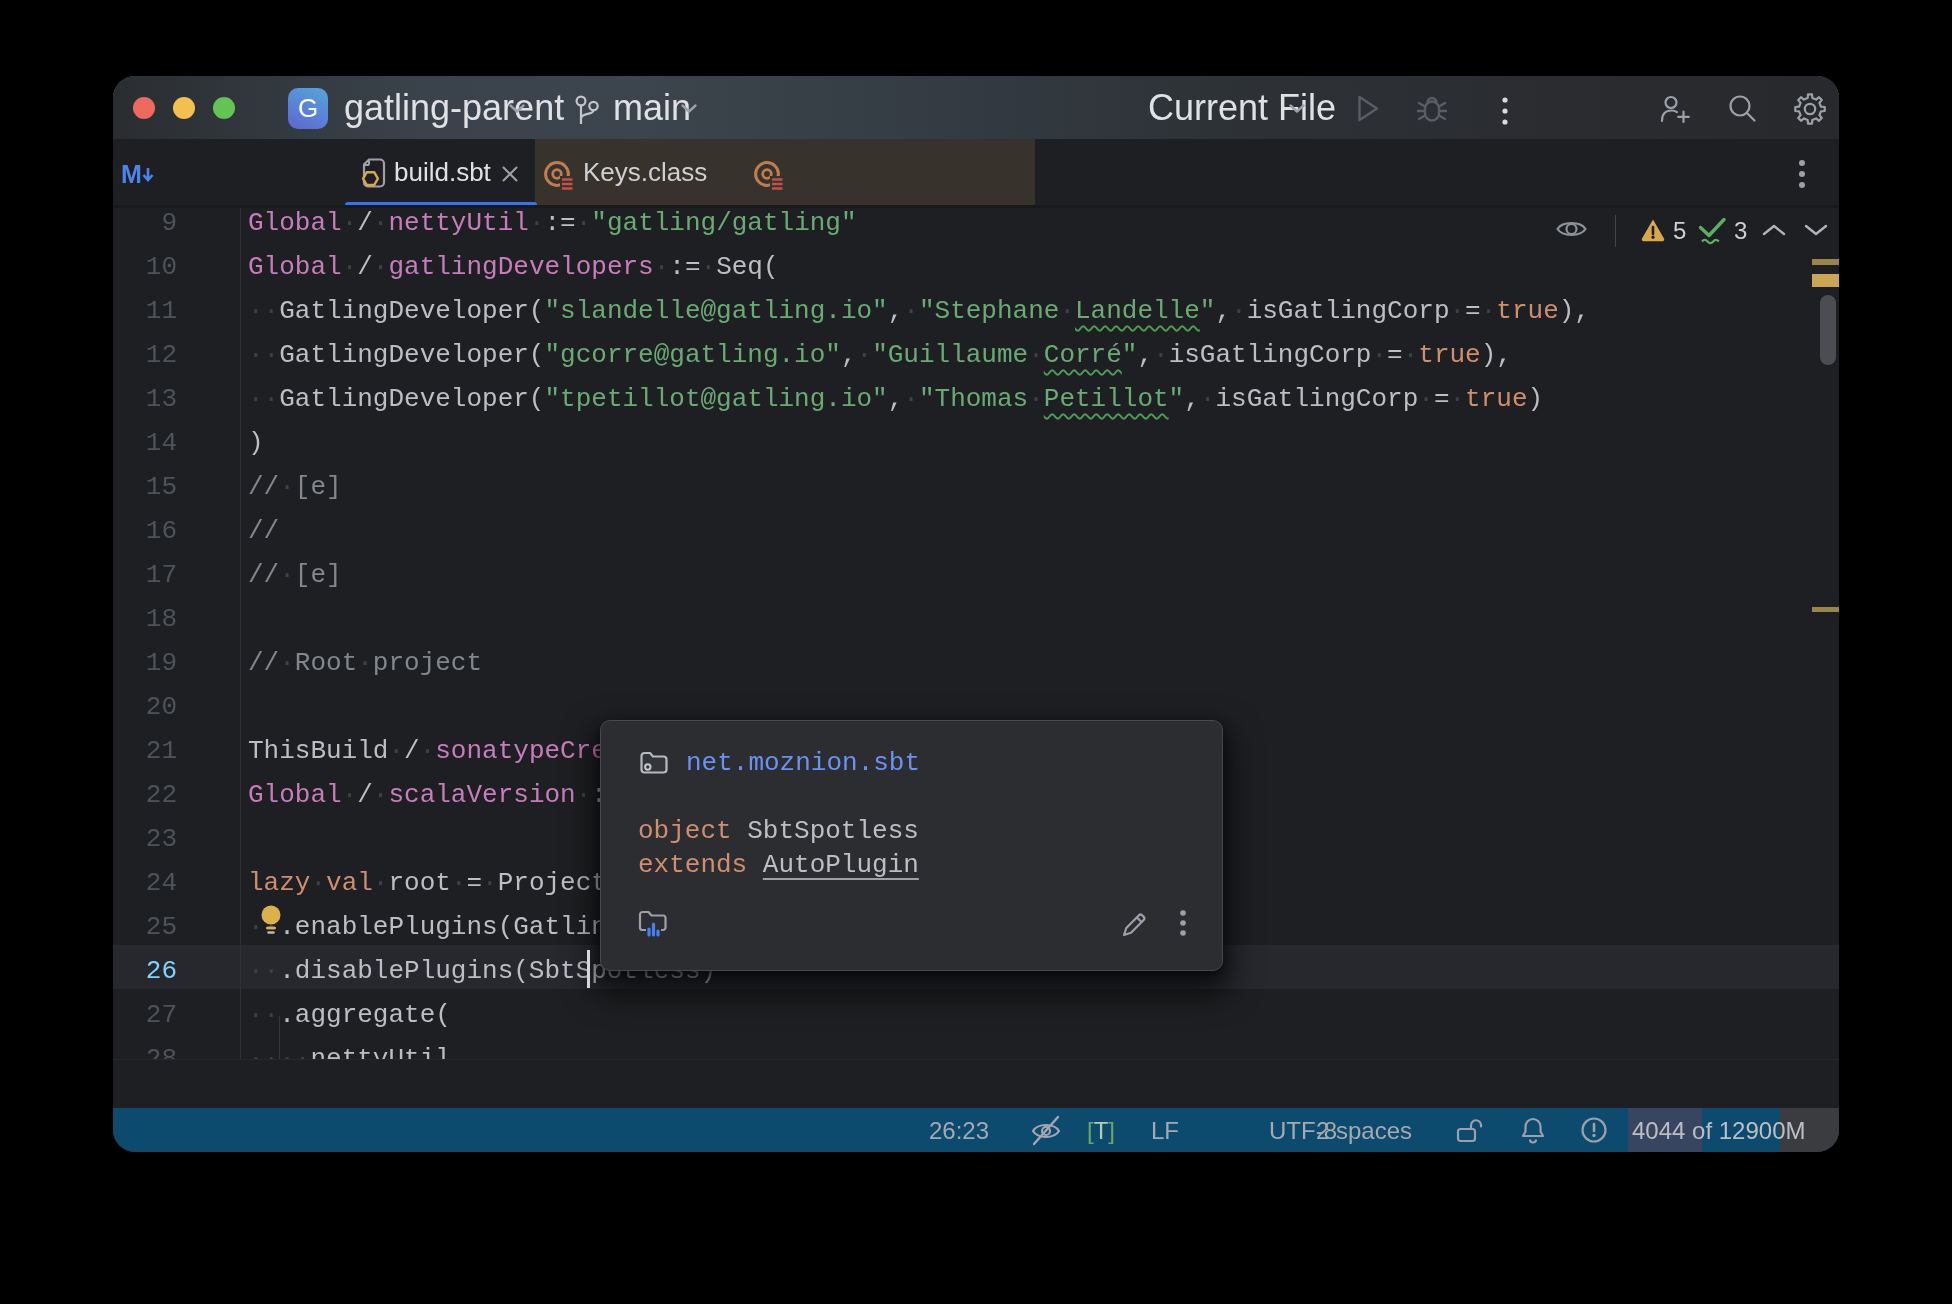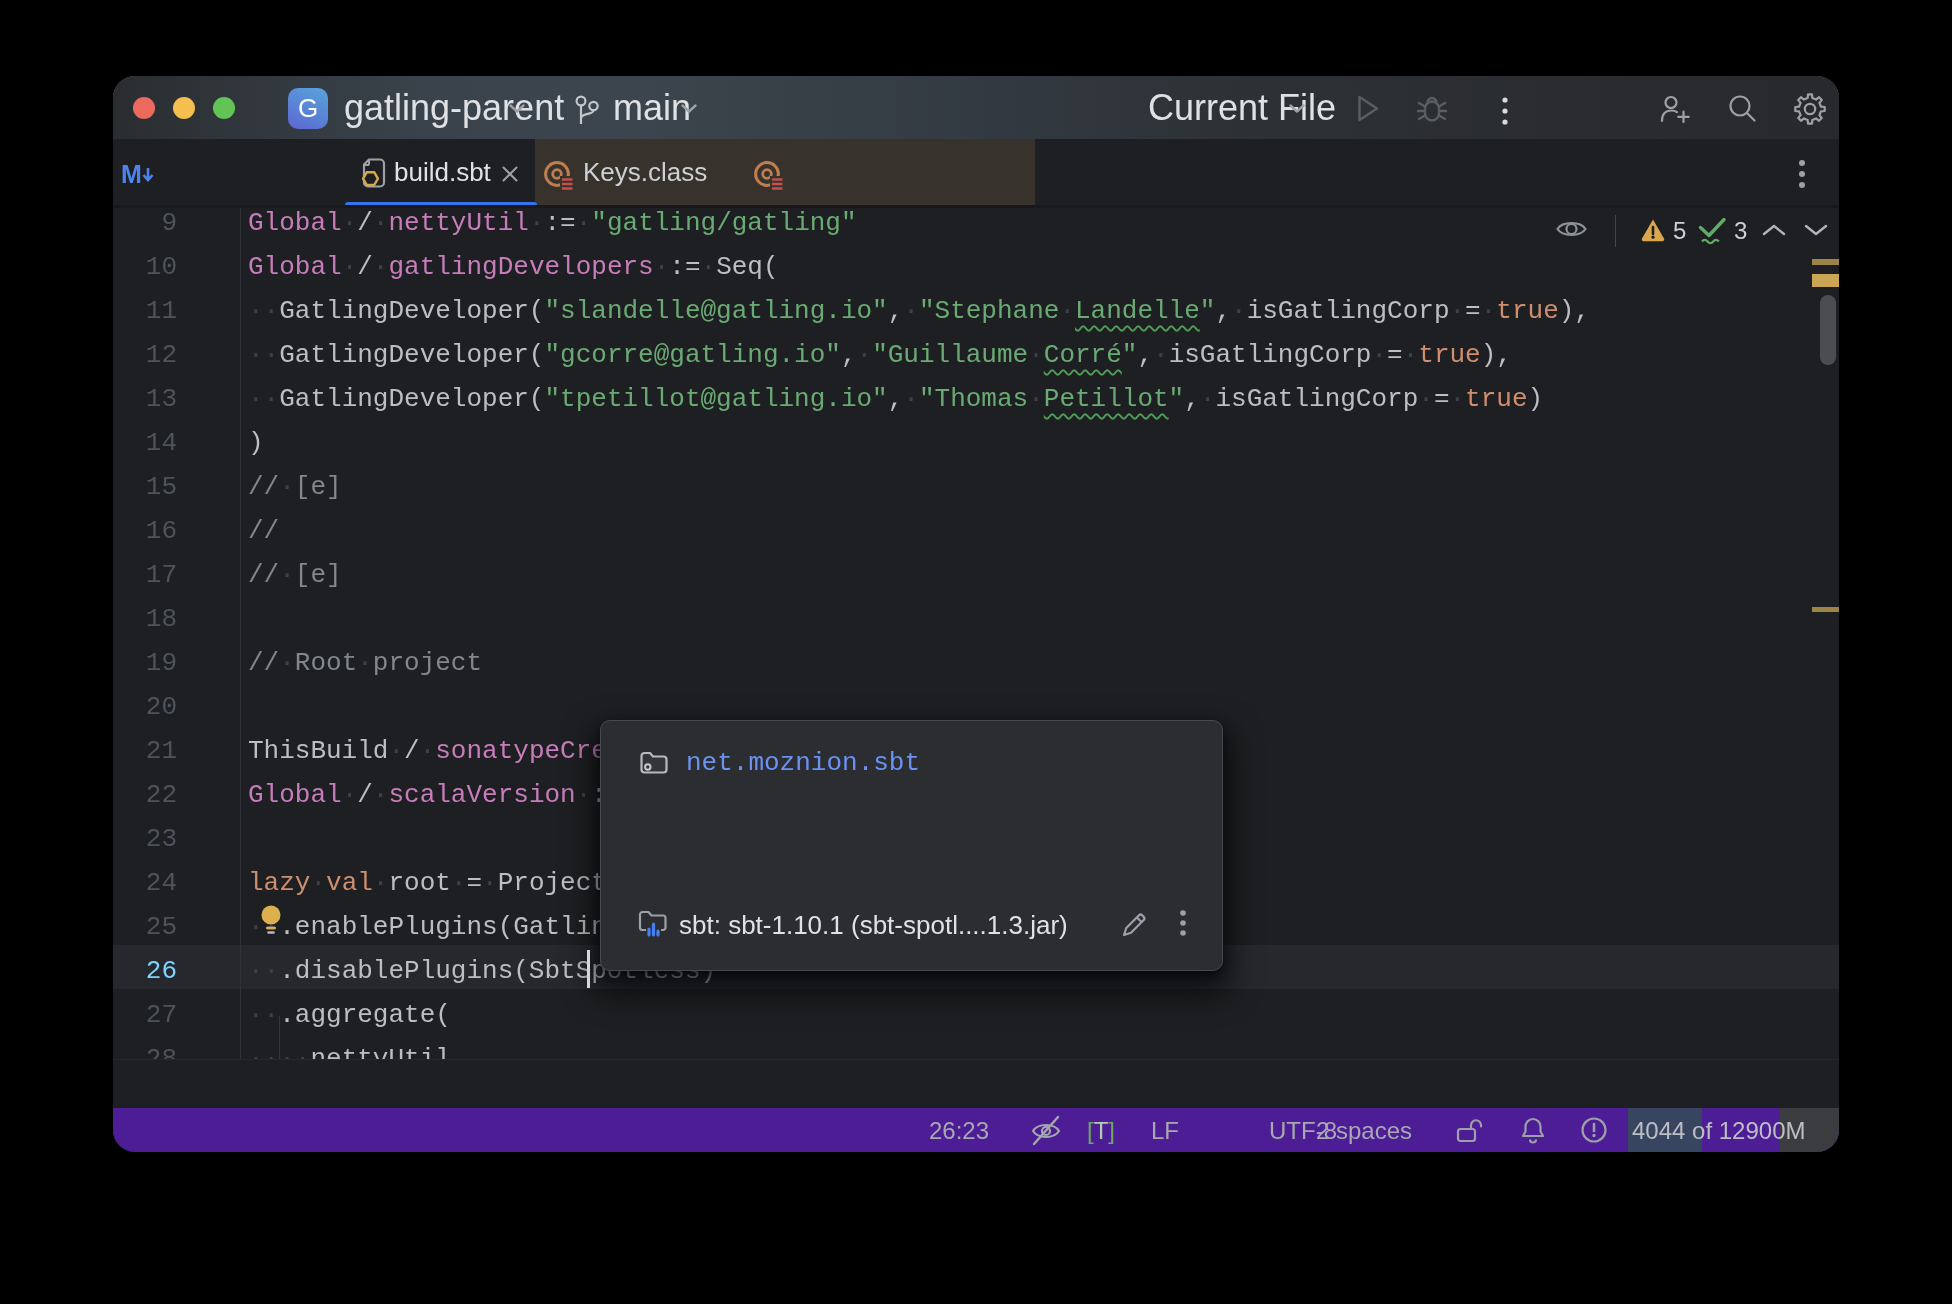--- a/index.html
+++ b/index.html
@@ -22,21 +22,21 @@
 #gut .cur{color:#7dd3fc}
 #code{left:135px;top:125px;color:#BCBEC4}
 b{font-weight:normal;color:#3D4046}
 .pk{color:#C77DBB;}
 .gr{color:#6AAB73}
 .or{color:#CF8E6D}
 .cm{color:#82868D}
 .wv{text-decoration:underline wavy #4F9E58 2px;text-underline-offset:7px}
 #caret{position:absolute;left:474px;top:874px;width:3px;height:38px;background:#D4D7DC;z-index:9}
 #botline{position:absolute;left:0;top:983px;width:1726px;height:1px;background:#27282c}
-#status{position:absolute;left:0;top:1032px;width:1726px;height:44px;background:#4c1d95}
+#status{position:absolute;left:0;top:1032px;width:1726px;height:44px;background:#0c4a6e}
 #status .txt{position:absolute;top:1px;height:42px;line-height:43px;font-size:24px;color:#A6A9B0}
 #popup{position:absolute;left:487px;top:644px;width:623px;height:251px;background:#2B2D30;border:1px solid #47494E;border-radius:10px;box-shadow:0 16px 30px 8px rgba(0,0,0,.6),0 4px 10px rgba(0,0,0,.5)}
 #popup pre{font-size:26px;line-height:34px}
 .iwtxt{position:absolute;font-size:24px;color:#CED0D6}
 </style></head>
 <body>
 <div id="win">
     <div id="title">
       <div class="tl" style="left:20px;background:#EC6A5E"></div>
       <div class="tl" style="left:60px;background:#F4BF4F"></div>
@@ -229,26 +229,27 @@
       <div style="position:absolute;left:1515px;top:0;width:74px;height:44px;background:#384560"></div>
       <div style="position:absolute;left:1667px;top:0;width:59px;height:44px;background:#3A3C3F"></div>
       <span class="txt" style="left:1519px;color:#BCBEC4">4044 of 12900M</span>
     </div>
     <div id="popup">
       <svg style="position:absolute;left:38px;top:27px" width="30" height="28" viewBox="0 0 30 28" fill="none">
         <path d="M2.5 8a3 3 0 013-3h5.5l3 3.5h10.5a3 3 0 013 3v10a3 3 0 01-3 3H5.5a3 3 0 01-3-3z" fill="#33353A" stroke="#B6B9BE" stroke-width="2.2" stroke-linejoin="round"></path>
         <circle cx="8.8" cy="19" r="2.7" stroke="#C6C9CE" stroke-width="2"></circle>
       </svg>
       <pre style="left:85px;top:25px;line-height:34px;color:#6B92F2">net.moznion.sbt</pre>
+      <pre style="left:37px;top:93px;color:#BCBEC4"><span class="or">object</span> SbtSpotless
+<span class="or">extends</span> <span style="text-decoration:underline solid #9DA0A8 2px;text-underline-offset:6px">AutoPlugin</span></pre>
       <svg style="position:absolute;left:37px;top:188px" width="30" height="28" viewBox="0 0 30 28" fill="none">
         <path d="M2 5.5A2.5 2.5 0 014.5 3h6l3 3.5h11.5a2.5 2.5 0 012.5 2.5v9.5a2.5 2.5 0 01-2.5 2.5h-21A2.5 2.5 0 012 18.5z" stroke="#9DA0A8" stroke-width="2.2" stroke-linejoin="round"></path>
         <rect x="8" y="12" width="15" height="15" fill="#2B2D30"></rect>
         <path d="M11 26v-6M15.5 26V15M20 26v-4" stroke="#467FF2" stroke-width="3.2" stroke-linecap="round"></path>
       </svg>
-      <span style="position:absolute;left:78px;top:189px;height:30px;line-height:31px;font-size:26px;color:#DFE1E5">sbt: sbt-1.10.1 (sbt-spotl....1.3.jar)</span>
       <svg style="position:absolute;left:519px;top:188px" width="30" height="30" viewBox="0 0 30 30" fill="none">
         <path d="M4 26l2.3-7L19 6.3a2.2 2.2 0 013.1 0l1.6 1.6a2.2 2.2 0 010 3.1L11 23.7z" stroke="#9DA0A8" stroke-width="2.2" stroke-linejoin="round"></path>
         <path d="M17 8.5l4.5 4.5" stroke="#9DA0A8" stroke-width="2.2"></path>
       </svg>
       <svg style="position:absolute;left:578px;top:188px" width="8" height="30" viewBox="0 0 8 30" fill="none">
         <circle cx="4" cy="4" r="2.8" fill="#9DA0A8"></circle>
         <circle cx="4" cy="14" r="2.8" fill="#9DA0A8"></circle>
         <circle cx="4" cy="24" r="2.8" fill="#9DA0A8"></circle>
       </svg>
     </div>

